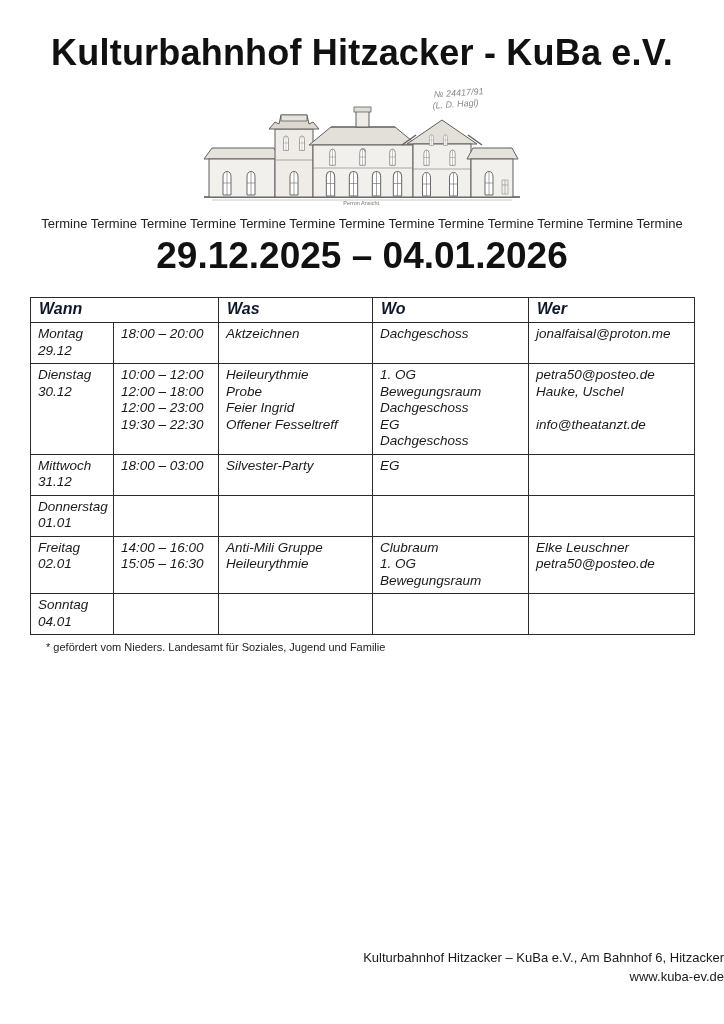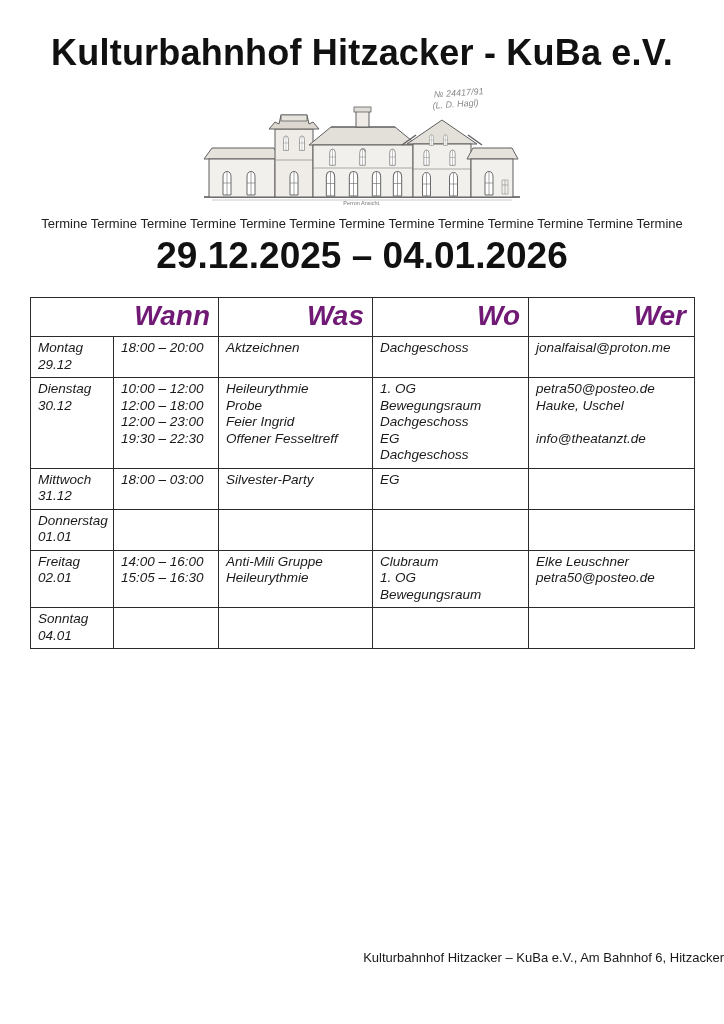--- a/index.html
+++ b/index.html
@@ -49,26 +49,25 @@
     width: 664px;
     border-collapse: collapse;
     table-layout: fixed;
   }
   table.schedule th, table.schedule td {
     border: 1px solid #2b2b2b;
     vertical-align: top;
     text-align: left;
   }
   table.schedule th {
-    font-size: 28px;
+    font-size: 16px;
     font-weight: bold;
     font-style: italic;
     padding: 2px 8px 4px 8px;
-    color: #701a75;
-    text-align: right;
+    color: #0f172a;
   }
   table.schedule td {
     font-size: 13.5px;
     line-height: 16.5px;
     padding: 3px 7px 4px 7px;
     white-space: pre-line;
     color: #1a1a1a;
   }
   table.schedule tr.data-row { height: 35px; font-style: italic; }
   .footnote {
@@ -247,18 +246,20 @@
           <td>Sonntag
 04.01</td>
           <td></td>
           <td></td>
           <td></td>
           <td></td>
         </tr>
       </tbody>
   </table>
 
+  <div class="footnote">* gefördert vom Nieders. Landesamt für Soziales, Jugend und Familie</div>
 
   <div class="footer">
     <div>Kulturbahnhof Hitzacker – KuBa e.V., Am Bahnhof 6, Hitzacker</div>
+    <div>www.kuba-ev.de</div>
   </div>
 
 </div>
 
 </body></html>

